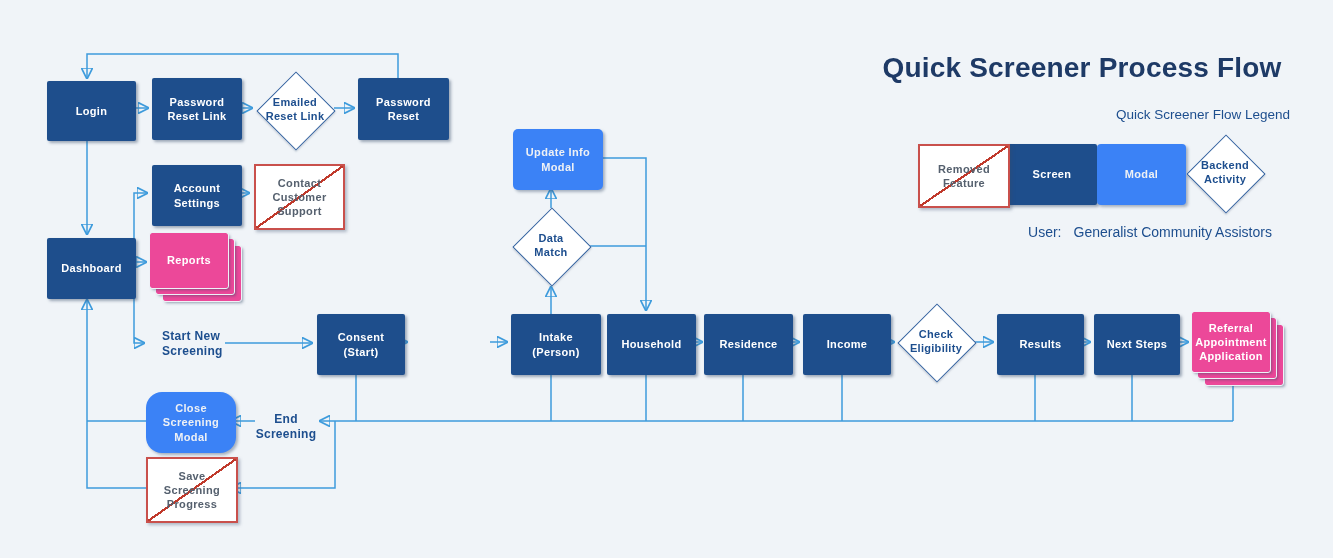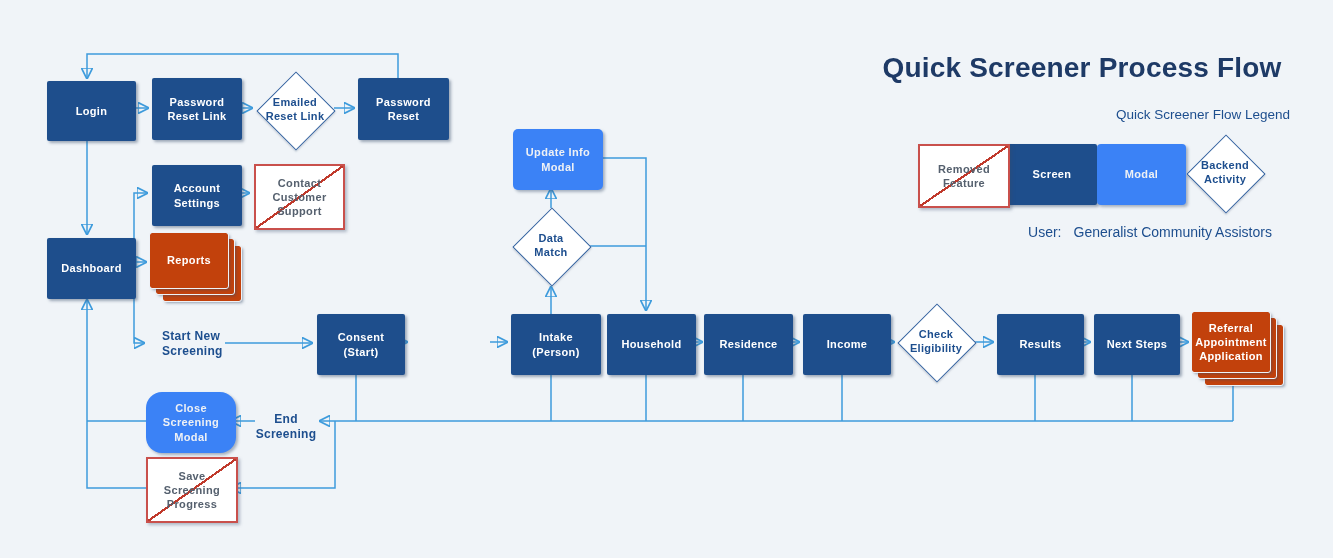--- a/index.html
+++ b/index.html
@@ -11,21 +11,21 @@
         text-align:center;font-size:11px;font-weight:bold;letter-spacing:.35px;line-height:1.3;}
   .screen{background:#1e4e8c;color:#ffffff;border-radius:2px;
           box-shadow:2px 2px 3px rgba(55,75,105,.45);padding:2px 5px;}
   .modal{background:#3b82f6;color:#eef1f5;box-shadow:2px 2px 3px rgba(55,75,105,.4);padding:2px 5px;}
   .removed{background:#ffffff;color:#55606e;border:2px solid #c9504c;padding:2px 4px;
            box-shadow:2px 2px 3px rgba(55,75,105,.35);
            background-image:linear-gradient(to bottom right,
              transparent calc(50% - 1.1px), #c0392b calc(50% - 1.1px),
              #c0392b calc(50% + 1.1px), transparent calc(50% + 1.1px));}
   .stack{position:absolute;z-index:2;}
-  .stack .layer{position:absolute;width:100%;height:100%;background:#c2410c;border-radius:2px;
+  .stack .layer{position:absolute;width:100%;height:100%;background:#ec4899;border-radius:2px;
         box-shadow:2px 2px 3px rgba(55,75,105,.5);outline:1.5px solid #eef2f7;}
   .stack .l2{left:13px;top:13px;}
   .stack .l1{left:6px;top:6px;}
   .stack .front{left:0;top:0;display:flex;align-items:center;justify-content:center;text-align:center;
         color:#fff;font-size:11px;font-weight:bold;letter-spacing:.35px;line-height:1.3;}
   .diamond{position:absolute;z-index:2;}
   .diamond .dshape{position:absolute;left:0;top:0;width:100%;height:100%;background:#ffffff;
         border:1.4px solid #2f5f9e;transform:rotate(45deg);
         box-shadow:1px 1px 2px rgba(55,75,105,.25);}
   .diamond .dlbl{position:absolute;left:50%;top:50%;transform:translate(-50%,-50%);width:70px;

